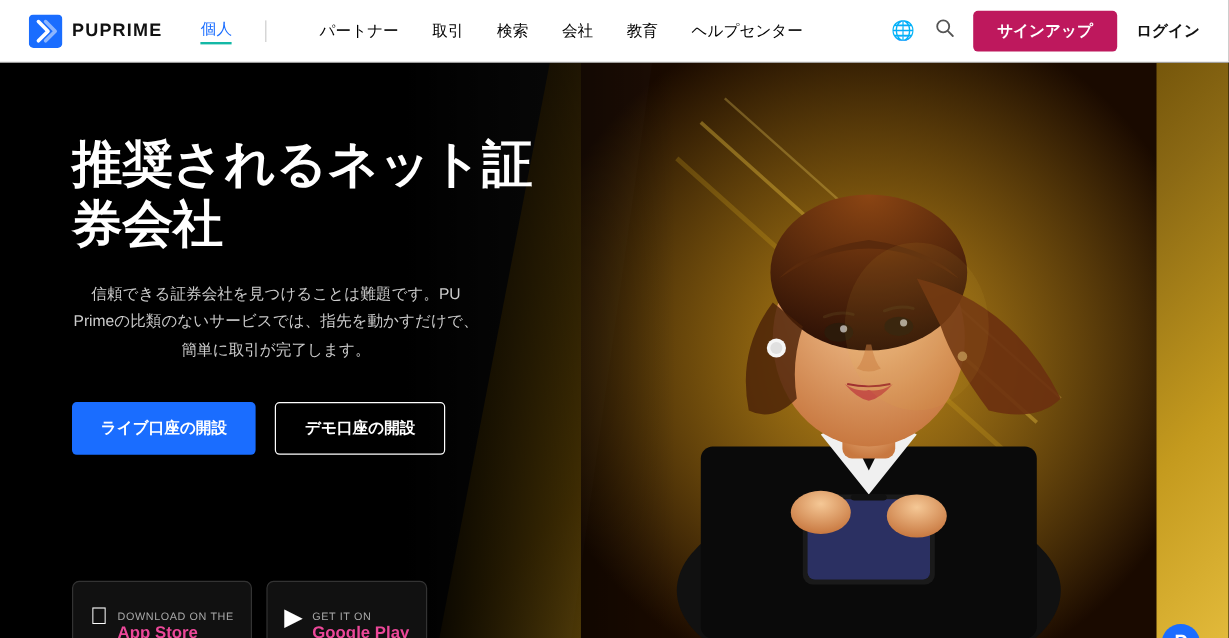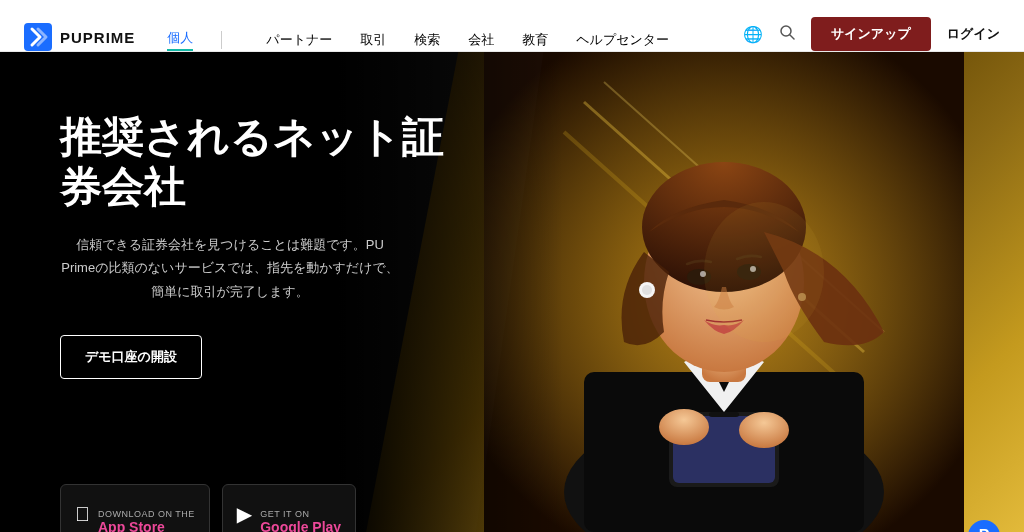--- a/index.html
+++ b/index.html
@@ -11,21 +11,21 @@
       background: #000;
     }
 
     
     .header {
       position: absolute;
       top: 0; left: 0; right: 0;
       height: 52px;
       background: #fff;
       display: flex;
-      align-items: flex-end;
+      align-items: center;
       padding: 0 24px;
       z-index: 10;
       border-bottom: 1px solid #e8e8e8;
     }
     .logo-area {
       display: flex;
       align-items: center;
       gap: 8px;
       margin-right: 32px;
     }
@@ -66,21 +66,21 @@
       display: flex;
       align-items: center;
       gap: 16px;
     }
     .globe-icon, .search-icon {
       font-size: 16px;
       color: #555;
       cursor: pointer;
     }
     .btn-signup {
-      background: #7f1d1d;
+      background: #be185d;
       color: #fff;
       border: none;
       border-radius: 4px;
       padding: 8px 20px;
       font-size: 13px;
       font-weight: 600;
       cursor: pointer;
       white-space: nowrap;
     }
     .btn-login {
@@ -376,20 +376,21 @@
     </svg>
   </div>
 
   <div class="deco-shape"></div>
   <div class="hero-overlay"></div>
 
   <div class="hero-content">
     <h1 class="hero-title">推奨されるネット証券会社</h1>
     <p class="hero-subtitle">信頼できる証券会社を見つけることは難題です。PU Primeの比類のないサービスでは、指先を動かすだけで、簡単に取引が完了します。</p>
     <div class="hero-buttons">
+      <button class="btn-live">ライブ口座の開設</button>
       <button class="btn-demo">デモ口座の開設</button>
     </div>
   </div>
 
   <div class="app-badges">
 
     <div class="badge">
       <span class="badge-icon"></span>
       <div class="badge-text-group">
         <span class="badge-small-text">Download on the</span>

